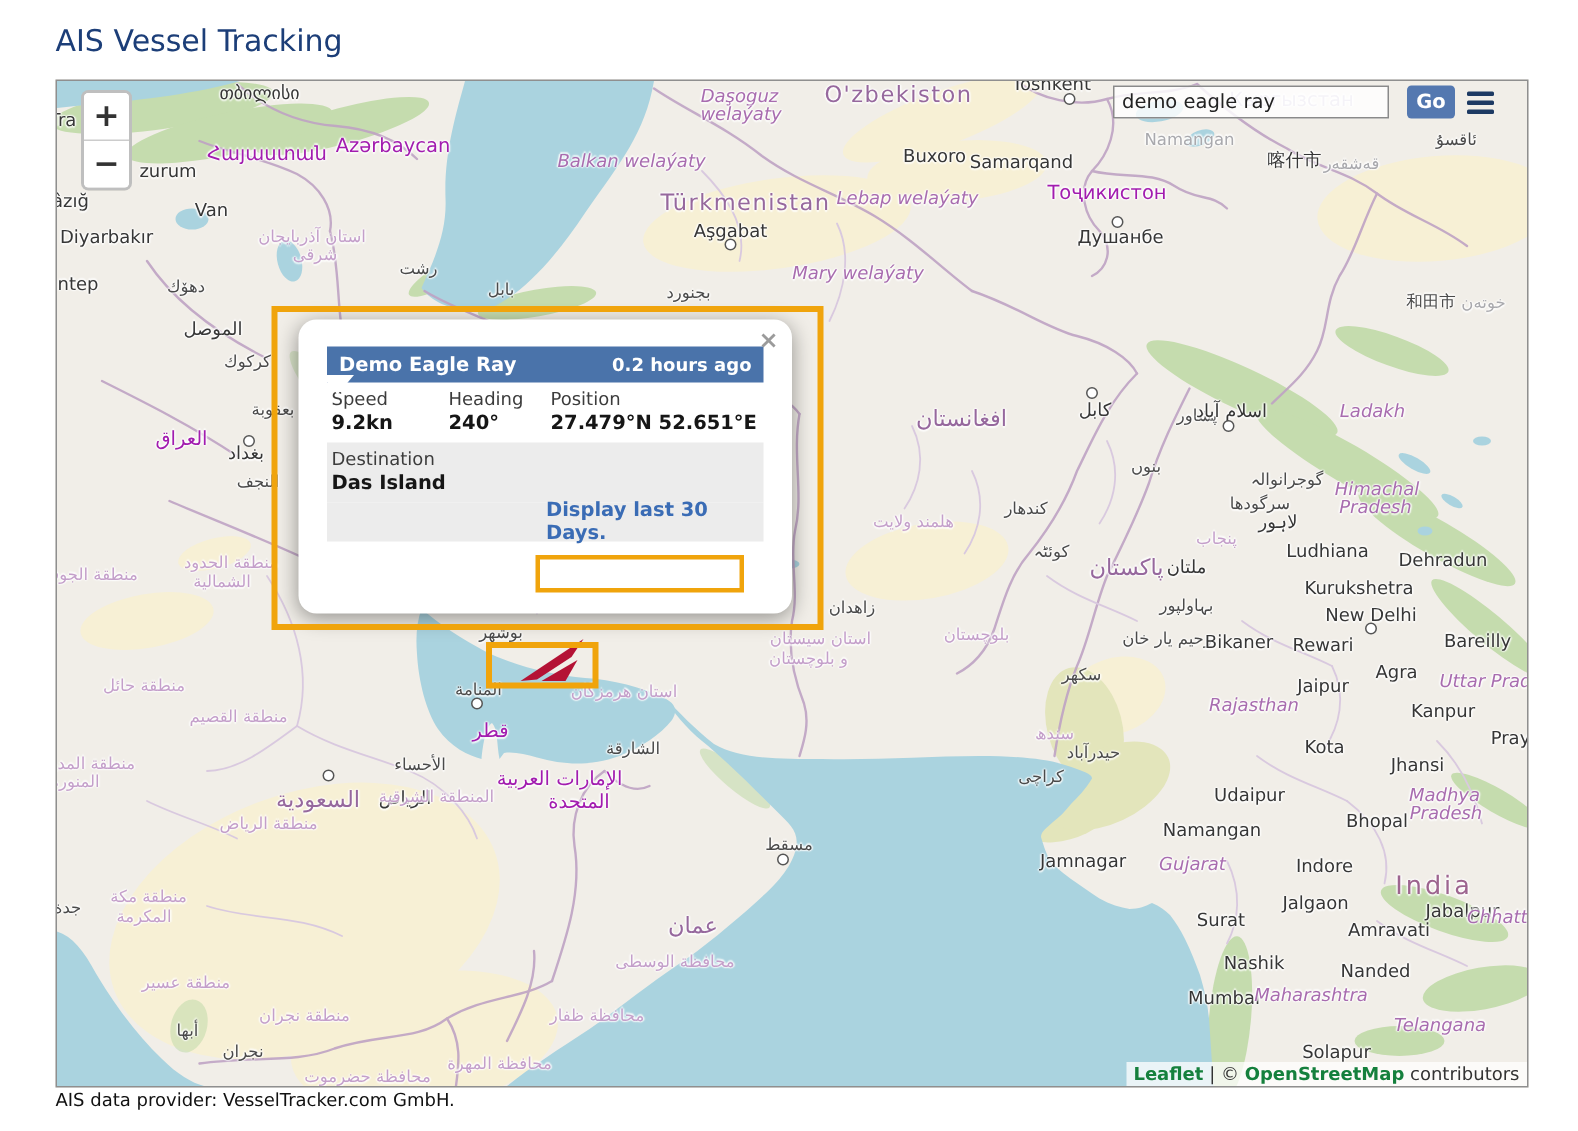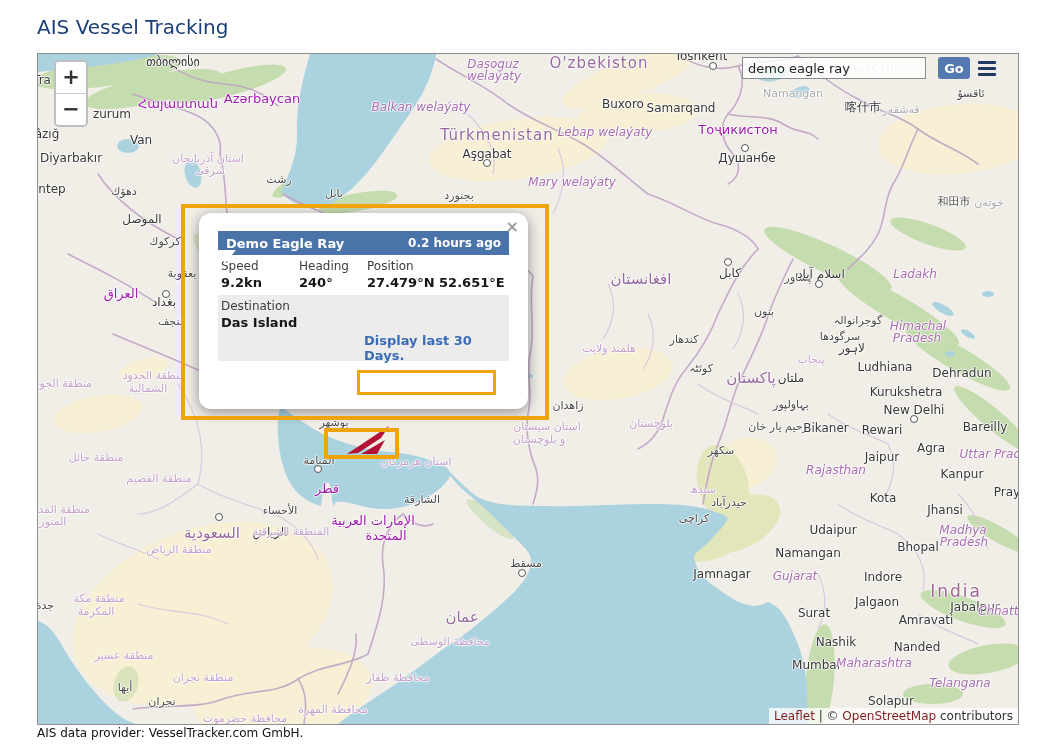--- a/index.html
+++ b/index.html
@@ -32,21 +32,21 @@
 
   
   #searchbar{position:absolute;right:22px;top:3px;z-index:6;display:flex;align-items:center;}
   #search-input{width:172px;height:18px;border:1px solid #8a8a8a;background:rgba(255,255,255,.82);font-size:13px;color:#222;padding:1px 5px;font-family:"DejaVu Sans",sans-serif;}
   #go-btn{margin-left:12px;width:32px;height:22px;background:#5478b0;color:#fff;border:none;border-radius:3px;font-size:13px;font-weight:bold;cursor:pointer;font-family:"DejaVu Sans",sans-serif;}
   #menu-icon{margin-left:8px;width:18px;cursor:pointer;}
   #menu-icon div{height:3px;background:#1d3a63;margin:3px 0;border-radius:1px;}
 
   
   #attribution{position:absolute;right:0;bottom:0;z-index:6;background:rgba(255,255,255,.75);font-size:12px;color:#333;padding:1px 5px;white-space:nowrap;}
-  #attribution a{color:#7f1d1d;text-decoration:none;cursor:pointer;}
+  #attribution a{color:#15803d;text-decoration:none;cursor:pointer;font-weight:bold;}
 
   
   #popup{position:absolute;left:161px;top:159px;width:329px;height:196px;background:#fff;border-radius:12px;z-index:5;box-shadow:0 3px 14px rgba(0,0,0,.4);}
   #popup-tip{position:absolute;left:176px;top:196px;width:0;height:0;border:11px solid transparent;border-top:13px solid #fff;border-bottom:none;z-index:5;}
   #popup-close{position:absolute;top:7px;right:9px;font-size:16px;font-weight:bold;color:#9b9b9b;cursor:pointer;line-height:14px;}
   #popup-content{margin:18px 19px 0 19px;width:291px;}
   #popup-header{height:24px;background:#4a73aa;color:#fff;display:flex;align-items:center;justify-content:space-between;padding:0 8px;box-sizing:border-box;}
   #popup-title{font-size:13px;font-weight:bold;}
   #popup-time{font-size:12px;font-weight:bold;}
   .pp-row{display:flex;padding:3px 0 4px 0;}

